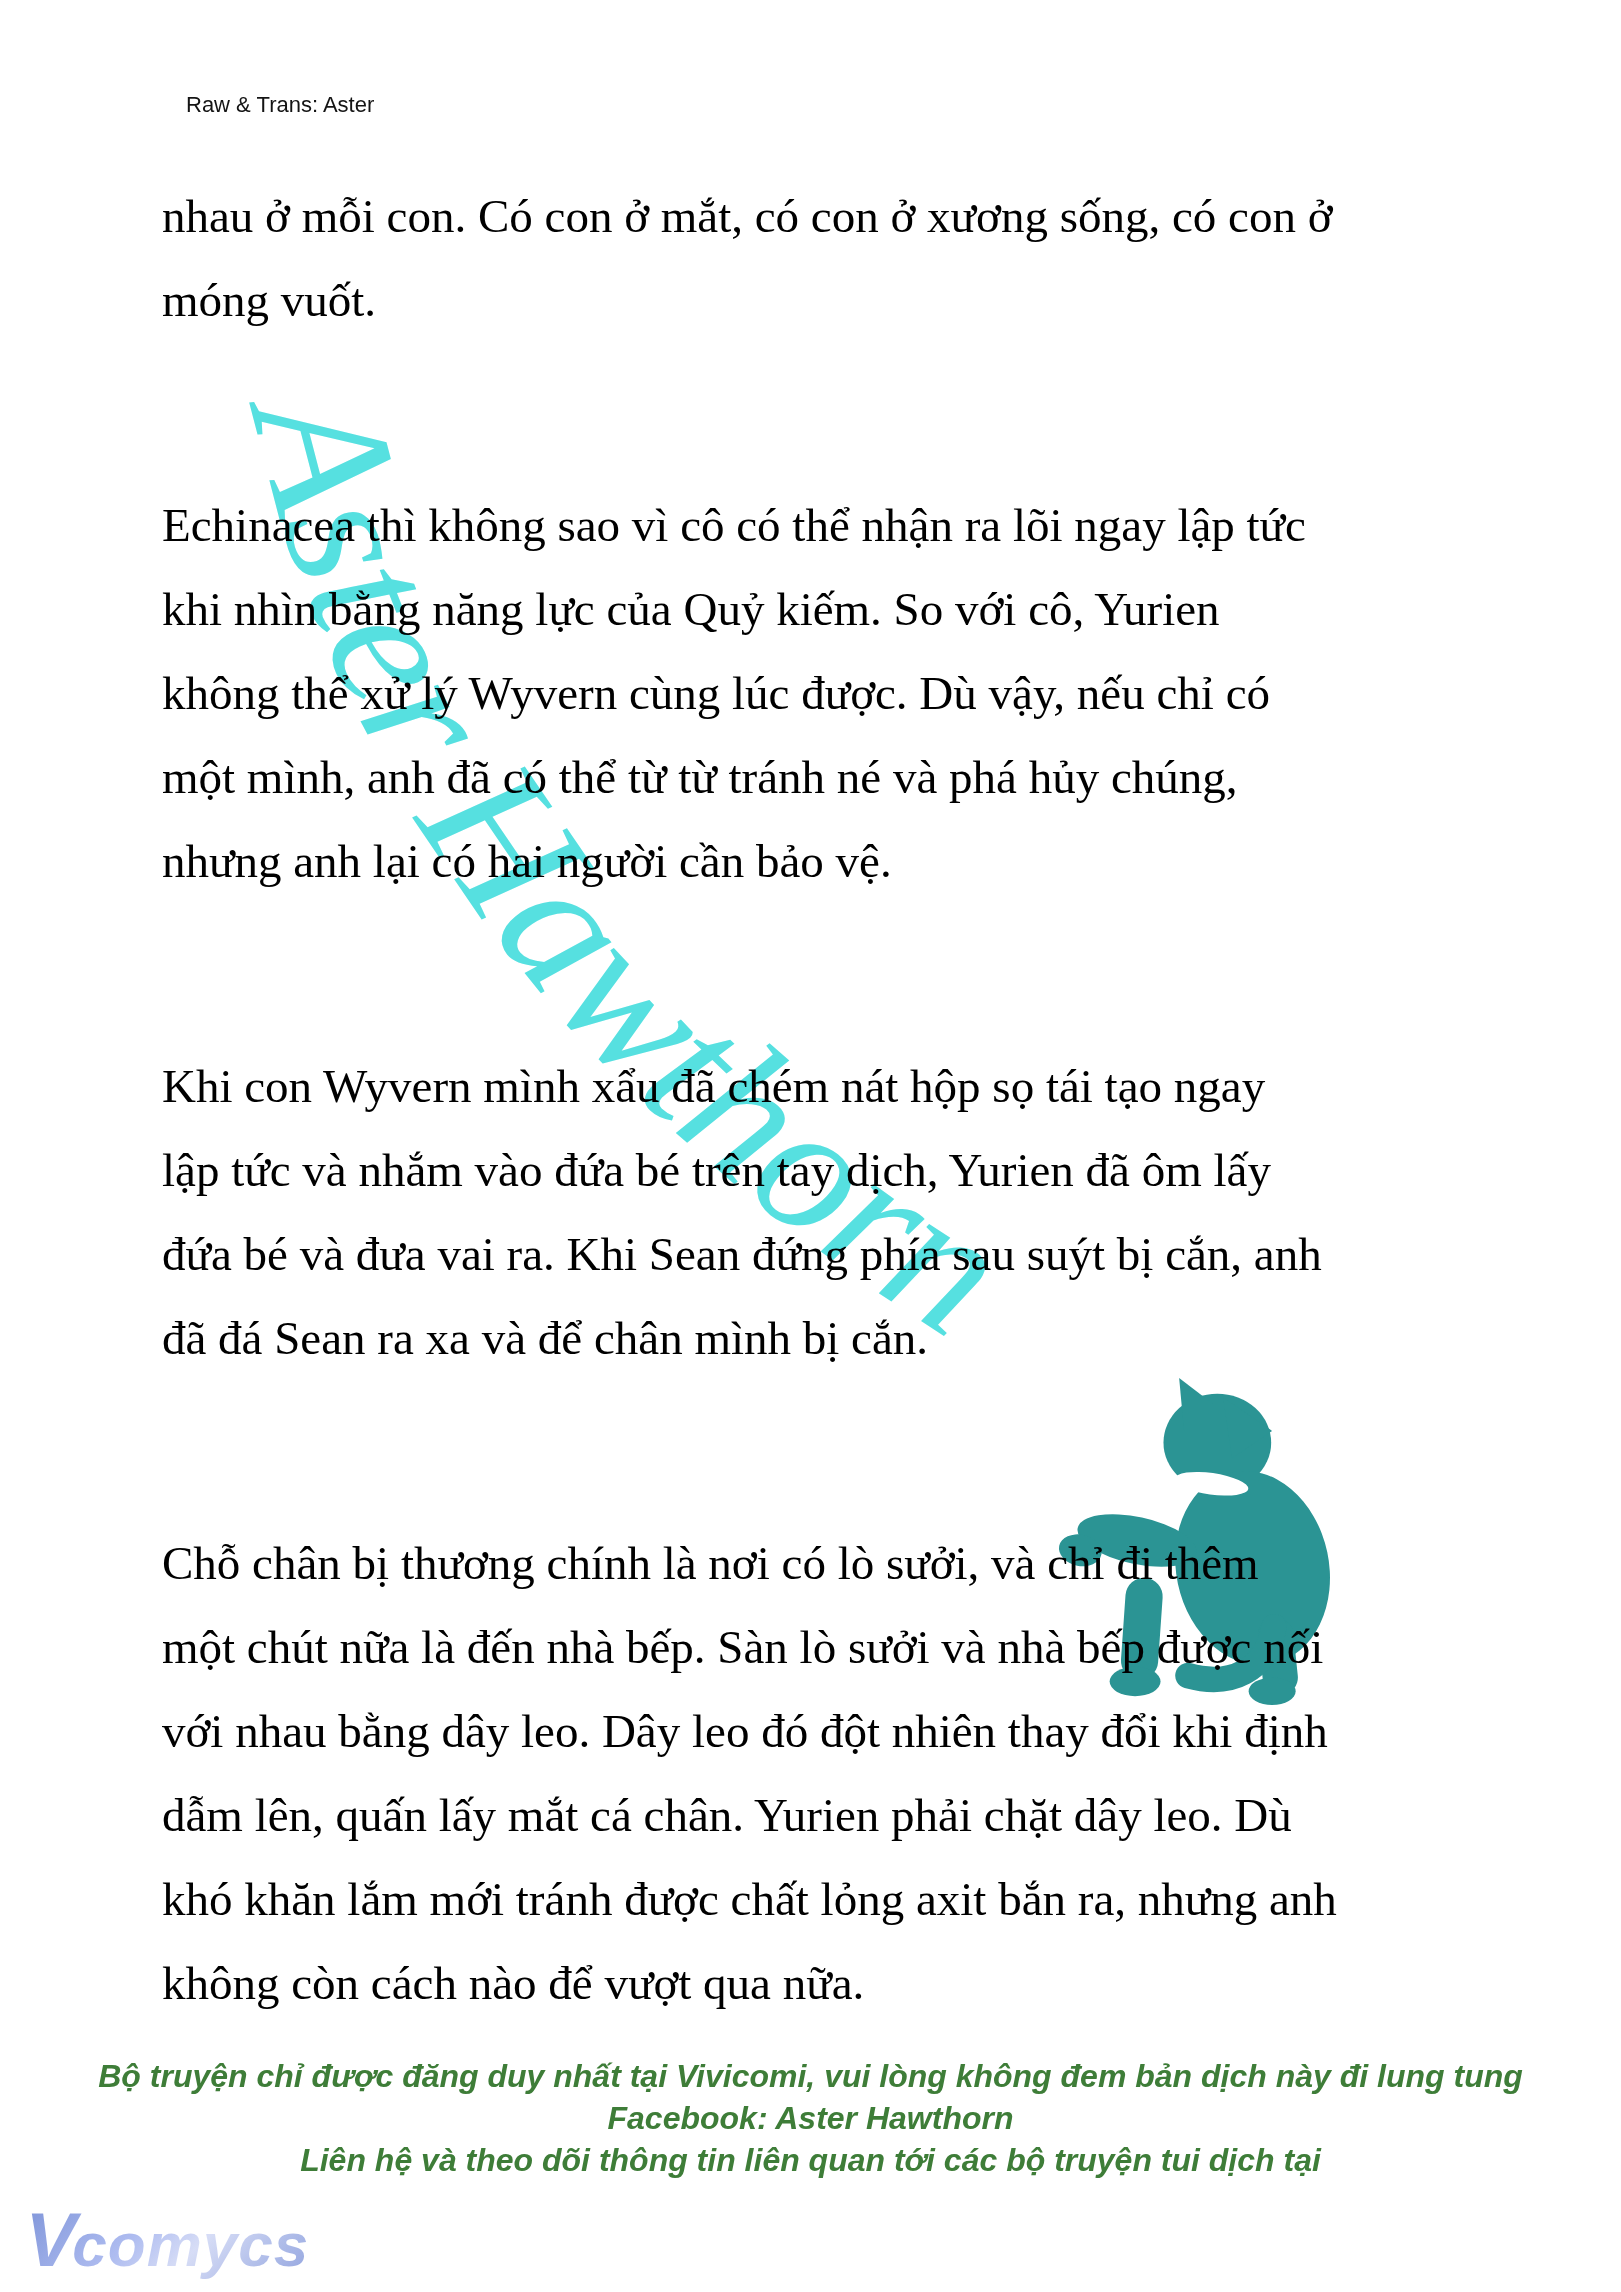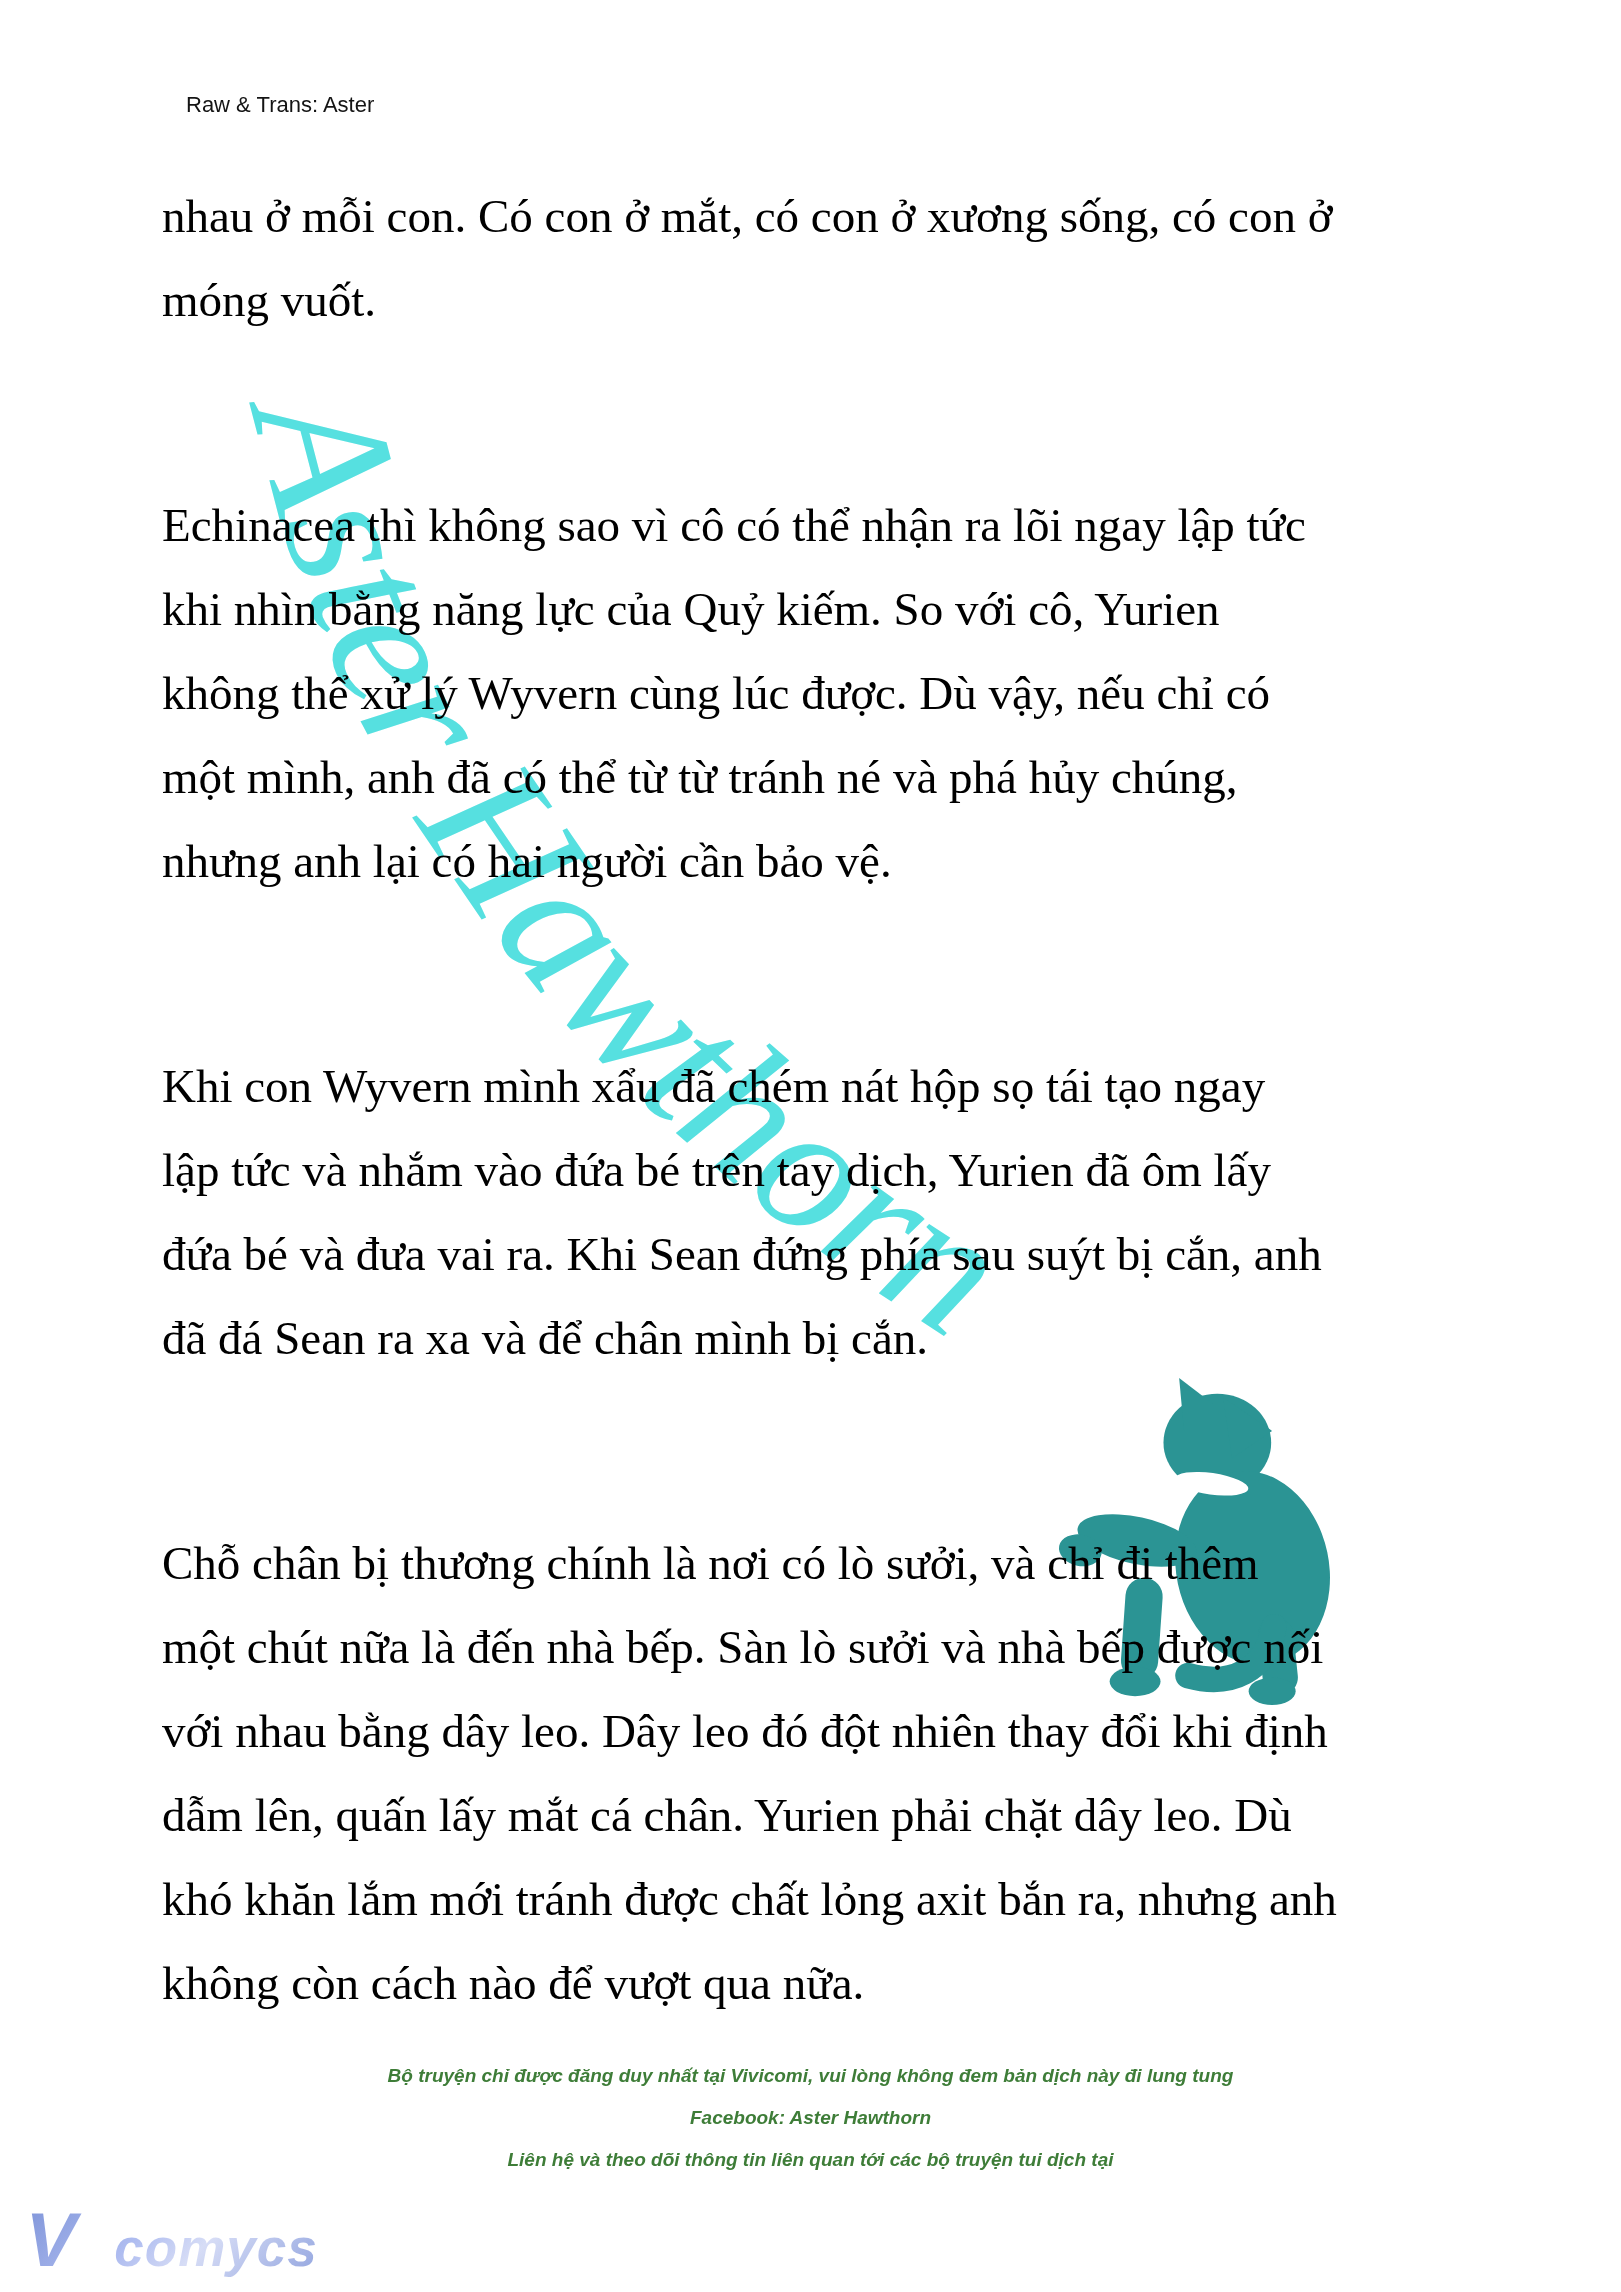--- a/index.html
+++ b/index.html
@@ -37,34 +37,34 @@
     font-size:47px; line-height:84px; color:#000;
     white-space:nowrap;
   }
 
   
   .footer {
     position:absolute; left:0; top:2055px; width:100%; z-index:2;
     text-align:center;
     font-family:"Liberation Sans", sans-serif;
     font-style:italic; font-weight:bold;
-    font-size:19px; line-height:42px;
+    font-size:32px; line-height:42px;
     color:#3e7d38;
   }
 
   
   .logo {
     position:absolute; left:25.5px; top:2196px; z-index:2;
     font-family:"Liberation Sans", sans-serif;
     font-style:italic; font-weight:bold;
     color:#92a3de;
     white-space:nowrap;
   }
   .logo .v    { font-size:76px; letter-spacing:-3.9px; }
-  .logo .rest { font-size:53px; letter-spacing:1px;margin-left:42px; }
+  .logo .rest { font-size:62px; letter-spacing:1px; }
   @supports ((-webkit-background-clip: text) or (background-clip: text)) {
     .logo {
       background:linear-gradient(135deg,#7d93d8 0%, #aebcf0 40%, #d7ddf6 60%, #8fa2de 100%);
       -webkit-background-clip:text; background-clip:text;
       color:transparent;
     }
   }
 </style>
 </head>
 <body>

